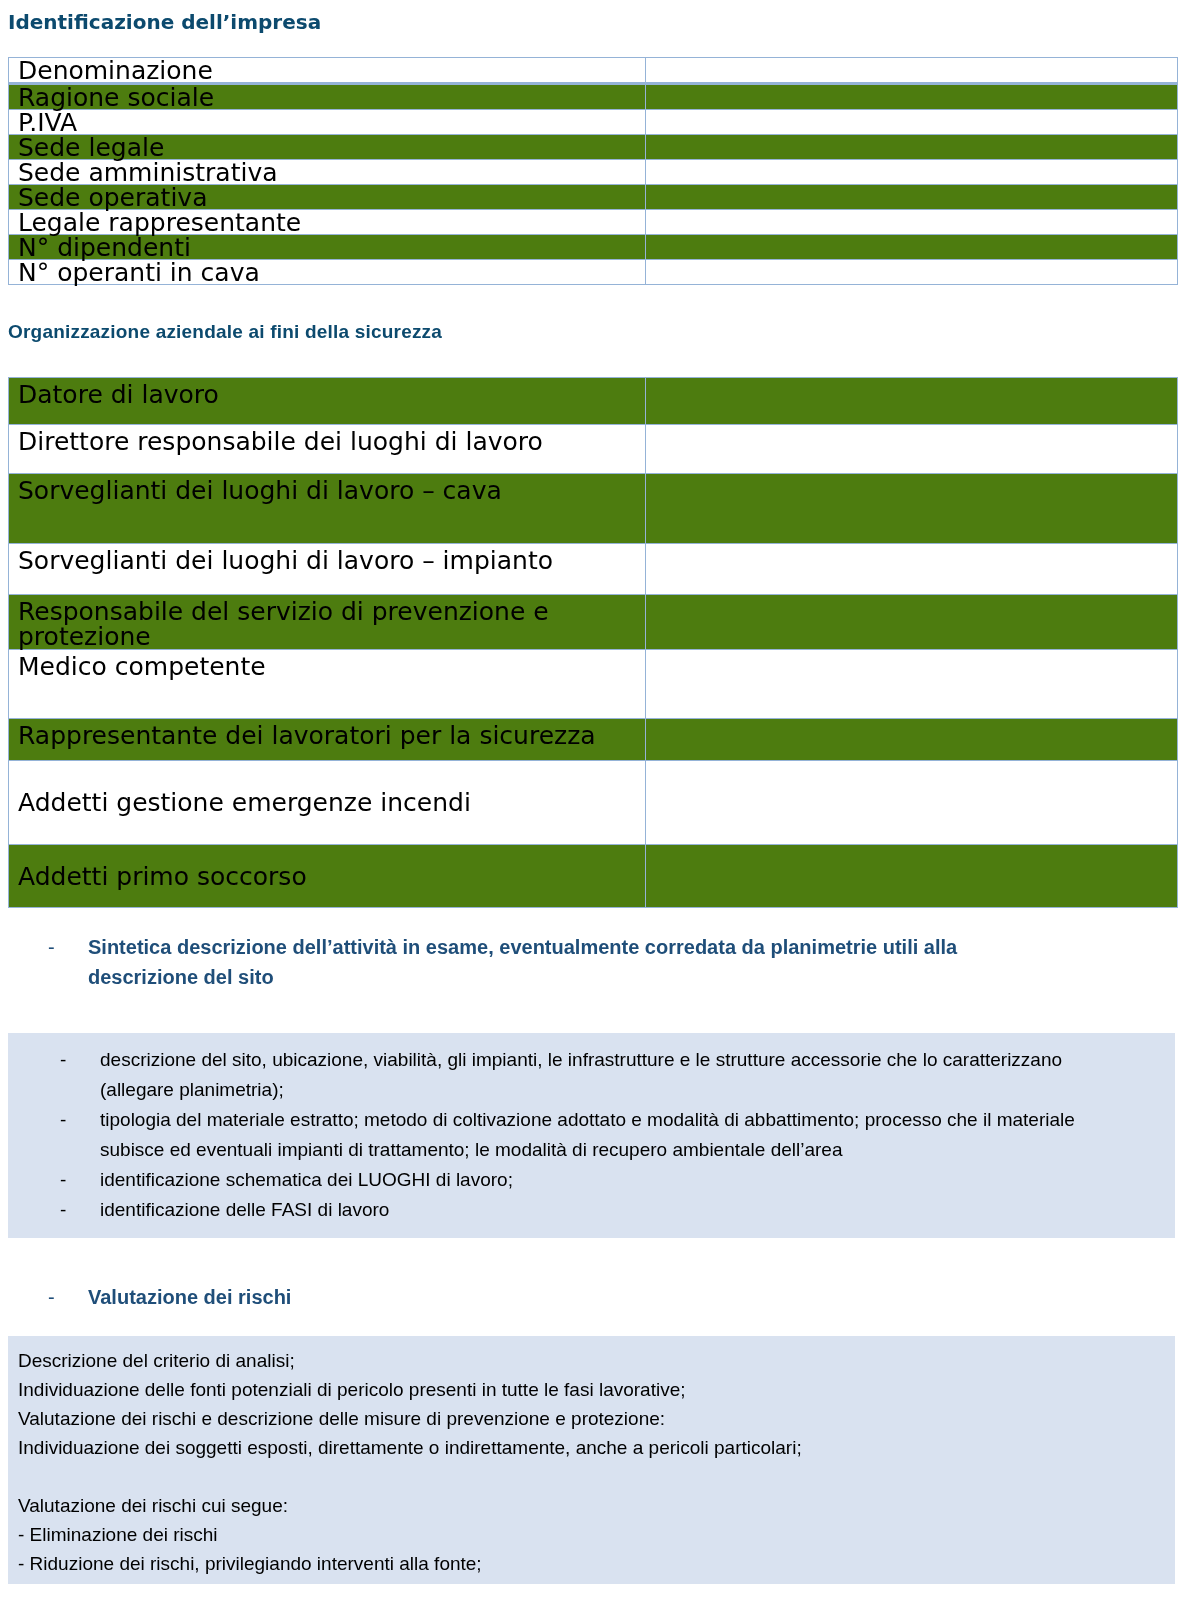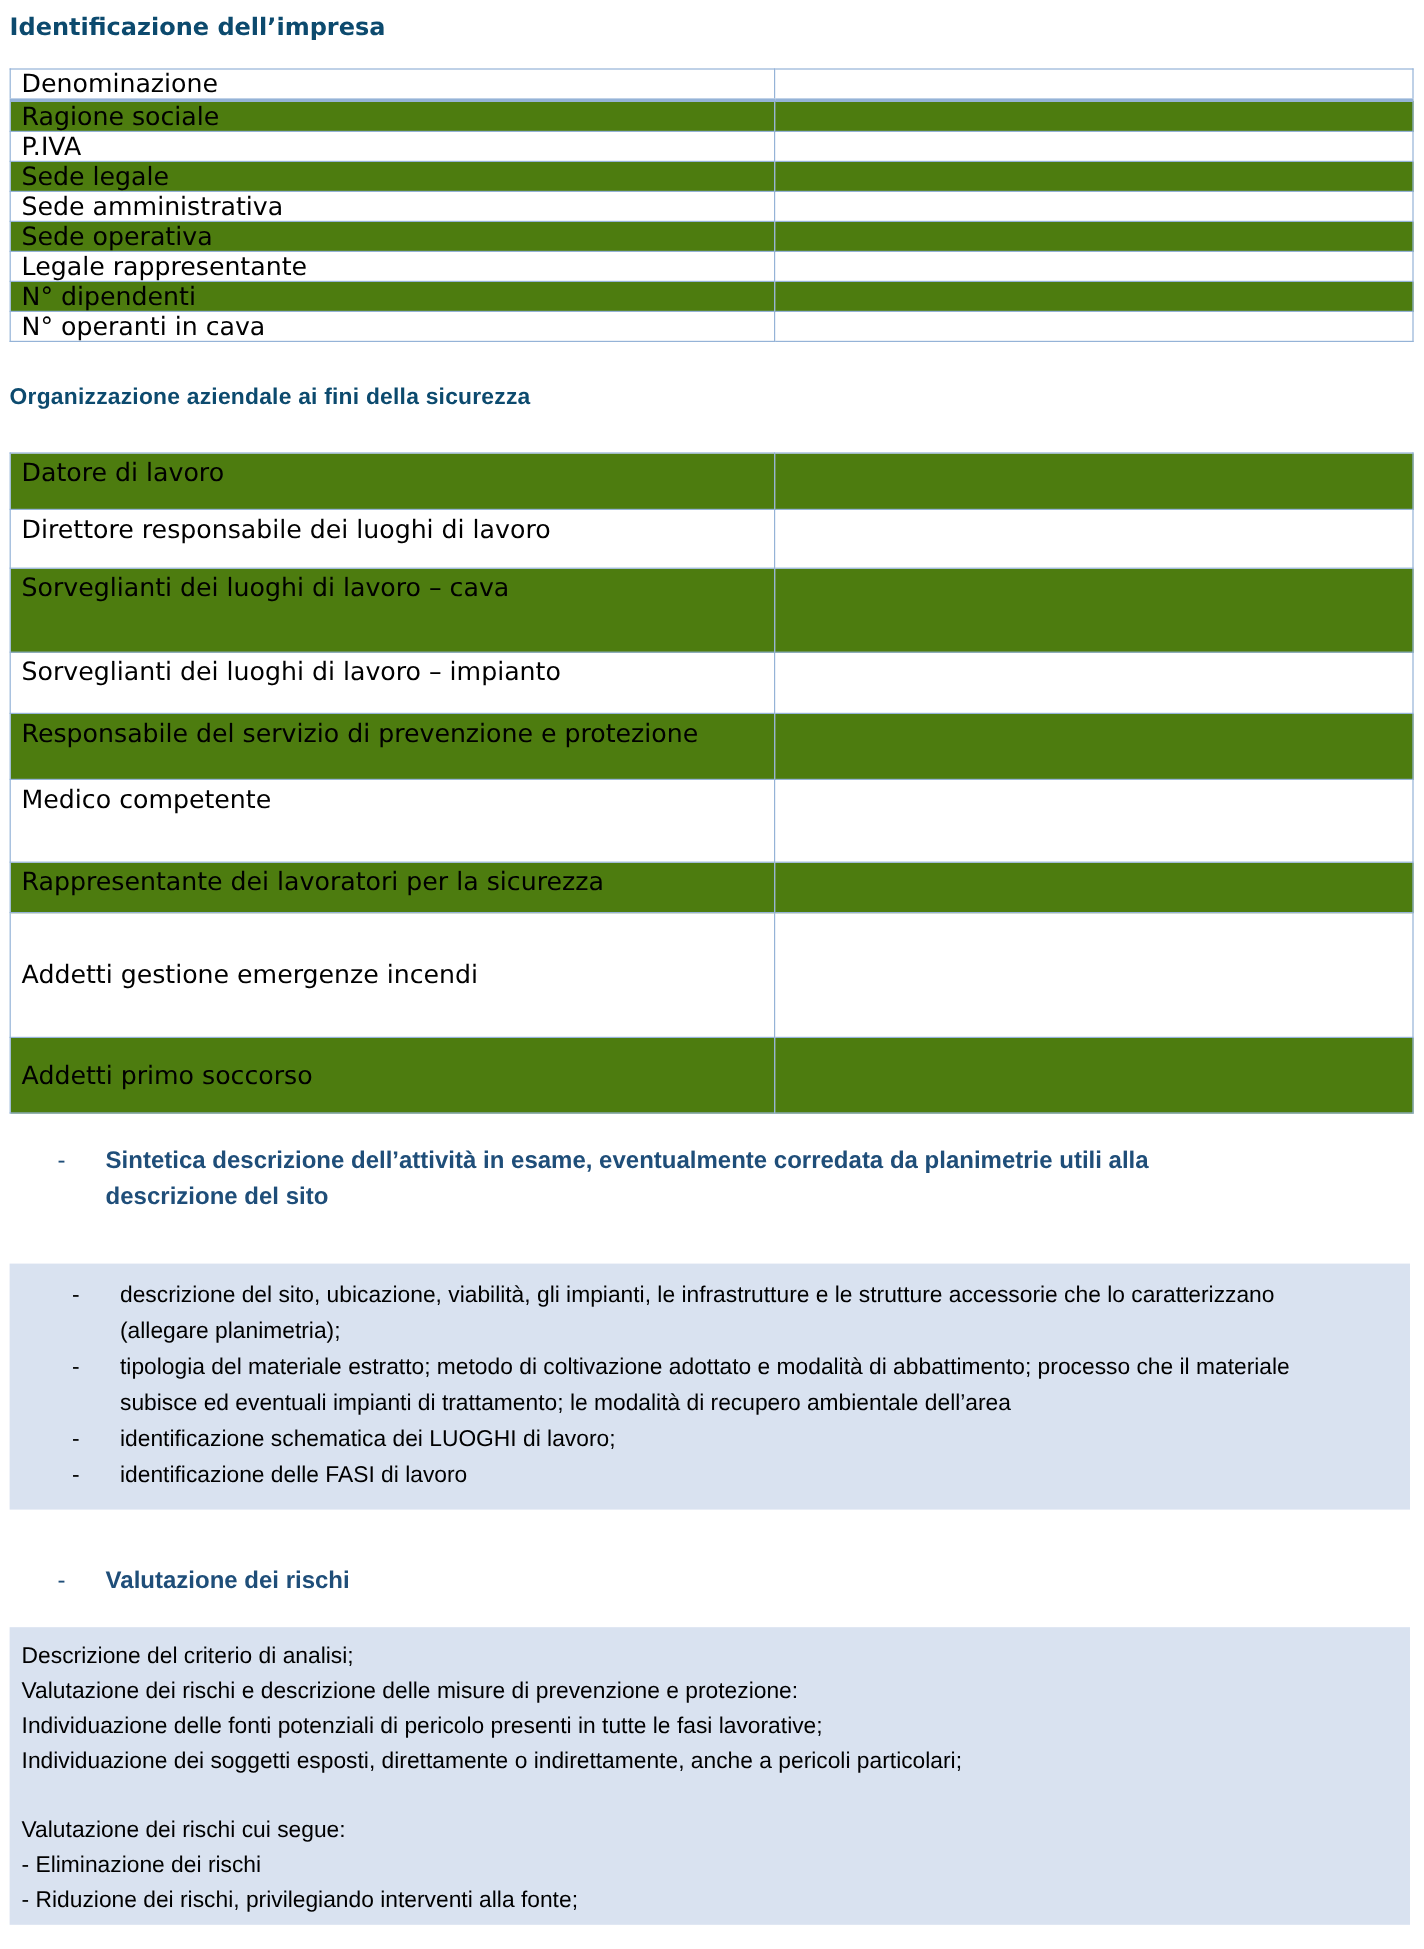--- a/index.html
+++ b/index.html
@@ -12,38 +12,38 @@
   
   .doc-title {
     margin:0; font-weight:bold; color:#0c4a6e;
   }
   .title-1 { font-family:"DejaVu Sans", sans-serif; font-size:20px; line-height:26px; }
   .title-2 { font-family:"Liberation Sans", sans-serif; font-size:19px; line-height:26px; margin-top:34px; letter-spacing:0.2px; }
 
   
   table.doc-table {
     border-collapse:collapse; table-layout:fixed; width:1169px;
-    font-family:"DejaVu Sans", sans-serif; font-size:21px;
+    font-family:"DejaVu Sans", sans-serif; font-size:25px;
   }
   .doc-table td { border:1px solid #95B3D7; vertical-align:top; }
   .doc-table td.lbl { padding:1px 6px 0 9px; }
   .doc-table td.val { padding:0; }
   tr.shaded td { background:#4d7c0f; }
 
   .t1 { margin-top:22px; }
   .t1 tr { height:25px; }
   .t1 td.lbl { line-height:23px; }
   .t1 tr.thick td { border-bottom-width:3px; }
 
   .t2 { margin-top:32px; }
   .t2 td.lbl { padding-top:4px; line-height:25px; }
   .t2 tr.vm td { vertical-align:middle; }
   .t2 tr.vm td.lbl { padding-top:0; }
   .r0{height:47px}.r1{height:49px}.r2{height:70px}.r3{height:51px}.r4{height:55px}
-  .r5{height:69px}.r6{height:42px}.r7{height:104px}.r8{height:63px}
+  .r5{height:69px}.r6{height:42px}.r7{height:84px}.r8{height:63px}
 
   
   .blue-heading {
     display:flex; align-items:flex-start;
     font-family:"Liberation Sans", sans-serif;
     font-weight:bold; font-size:20px; line-height:30px; color:#1F4E79;
     padding-left:40px;
   }
   .blue-heading .dash { flex:none; width:40px; font-weight:normal; }
   .blue-heading .ht { max-width:930px; }
@@ -185,22 +185,22 @@
     </div>
   </div>
 
   <div class="blue-heading bh2">
     <span class="dash">-</span>
     <span class="ht">Valutazione dei rischi</span>
   </div>
 
   <div class="shade-block block2">
     <p>Descrizione del criterio di analisi;</p>
+    <p>Individuazione delle fonti potenziali di pericolo presenti in tutte le fasi lavorative;</p>
     <p>Valutazione dei rischi e descrizione delle misure di prevenzione e protezione:</p>
-    <p>Individuazione delle fonti potenziali di pericolo presenti in tutte le fasi lavorative;</p>
     <p>Individuazione dei soggetti esposti, direttamente o indirettamente, anche a pericoli particolari;</p>
     <p></p>
     <p>Valutazione dei rischi cui segue:</p>
     <p>- Eliminazione dei rischi</p>
     <p>- Riduzione dei rischi, privilegiando interventi alla fonte;</p>
   </div>
 
 </div>
 
 </body></html>

